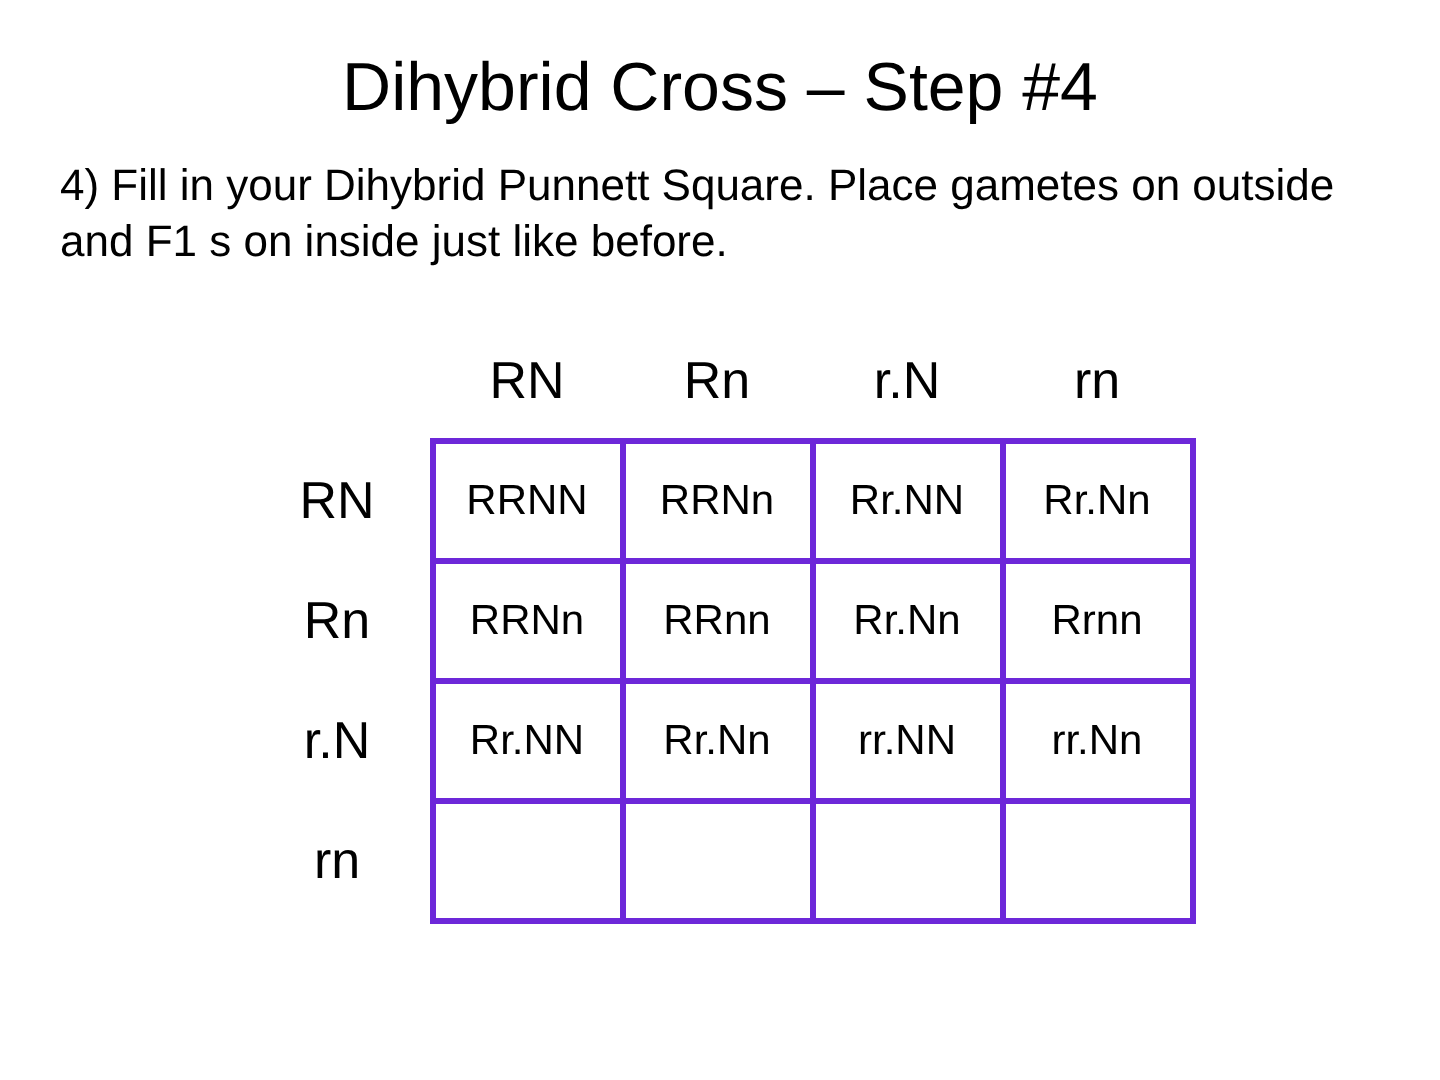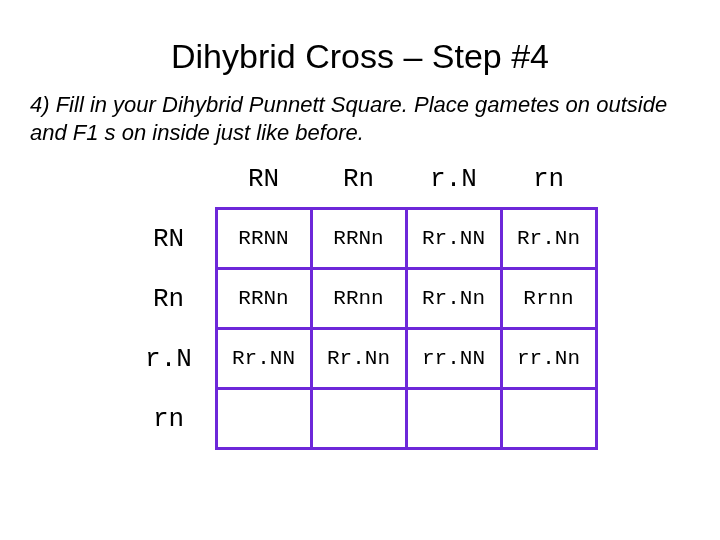--- a/index.html
+++ b/index.html
@@ -5,50 +5,48 @@
   body {
     margin: 0;
     padding: 0;
     width: 720px;
     height: 540px;
     font-family: Arial, Helvetica, sans-serif;
     background: #fff;
     color: #000;
   }
   .slide {
-    padding: 32px 30px;
+    padding: 20px 30px;
     box-sizing: border-box;
   }
   .title {
     font-size: 34px;
     text-align: center;
     margin: 5px 0 15px 0;
     font-weight: normal;
   }
   .instruction {
     font-size: 22px;
     line-height: 1.25;
-    margin: 0 0 4px 0;
-    font-style: italic;
+    margin: 0 0 28px 0;
   }
   .punnett-wrap {
     display: flex;
     justify-content: center;
   }
   table.punnett {
     border-collapse: collapse;
   }
   table.punnett th,
   table.punnett td {
     width: 90px;
     height: 55px;
     text-align: center;
     vertical-align: middle;
     font-weight: normal;
-    font-family: Liberation Mono, monospace;
   }
   table.punnett th {
     font-size: 26px;
     border: none;
   }
   table.punnett td {
     font-size: 21px;
     border: 3px solid #6d28d9;
   }
   table.punnett th.corner {

